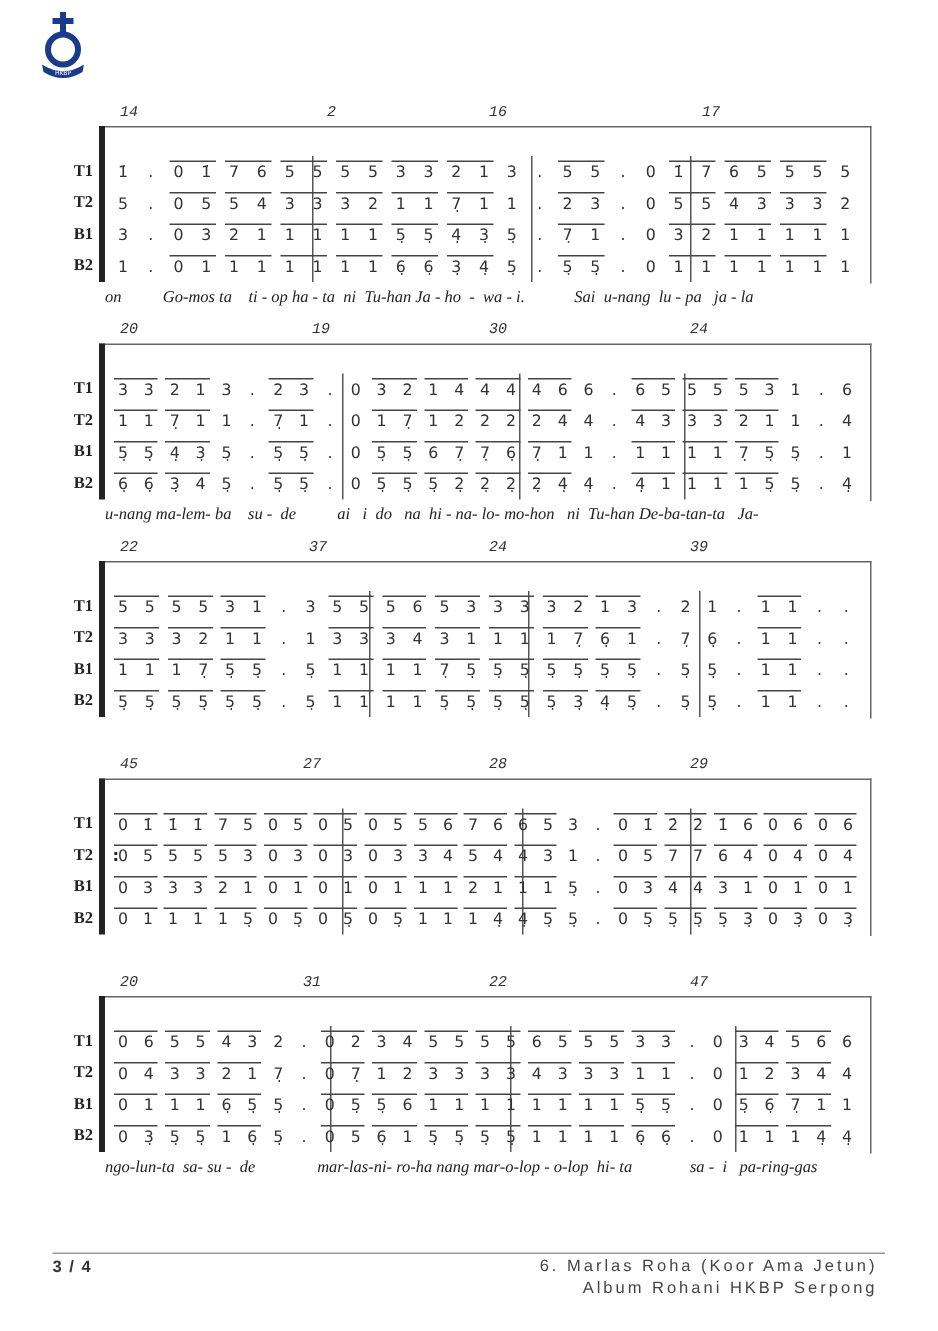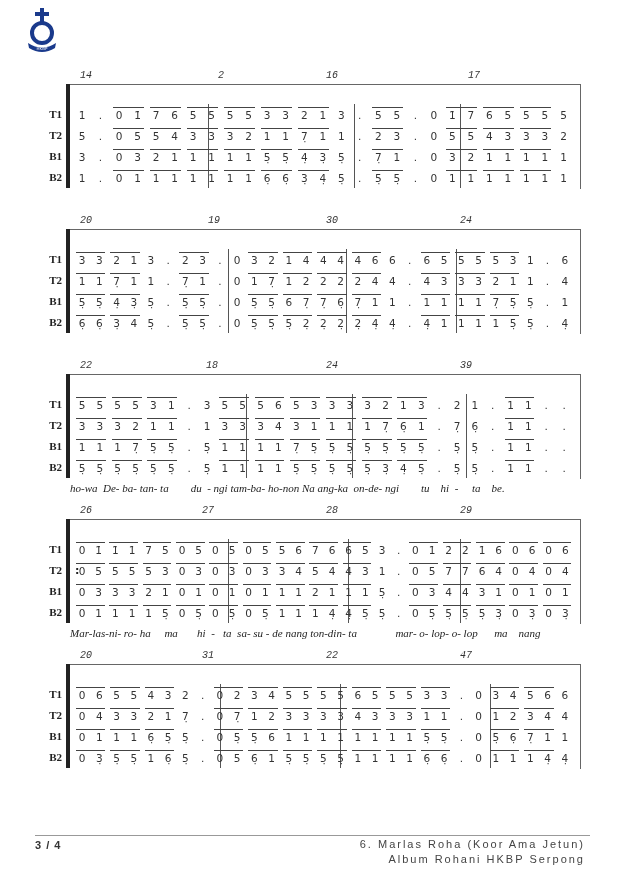--- a/index.html
+++ b/index.html
@@ -198,20 +198,21 @@
         <div class="beam" style="left: 376.37px; top: -1px; width: 30.5185px;"></div>
         <span class="note" style="left: 394.889px;">1</span>
         <span class="note" style="left: 413.407px;">1</span>
         <div class="beam" style="left: 413.407px; top: -1px; width: 30.5185px;"></div>
         <span class="note" style="left: 431.926px;">1</span>
         <span class="note" style="left: 450.444px;">1</span>
         <div class="beam" style="left: 450.444px; top: -1px; width: 30.5185px;"></div>
         <span class="note" style="left: 468.963px;">1</span>
         <span class="note" style="left: 487.481px;">1</span>
       </div>
+      <div class="lyrics" style="top: 122px; white-space: pre;">on          Go-mos ta    ti - op ha - ta  ni  Tu-han Ja - ho  -  wa - i.            Sai  u-nang  lu - pa   ja - la</div>
     </div>
     <div class="system" style="top: 215px;">
       <div class="mnum" style="left: 44px;">20</div>
       <div class="mnum" style="left: 172px;">19</div>
       <div class="mnum" style="left: 290px;">30</div>
       <div class="mnum" style="left: 424px;">24</div>
       <div class="frame"></div>
       <div class="leftbar"></div>
       <div class="barline" style="left: 192px; top: 34px; height: 84px;"></div>
       <div class="barline" style="left: 310px; top: 34px; height: 84px;"></div>
@@ -377,24 +378,25 @@
         <span class="note" style="left: 385.31px;">1</span>
         <div class="beam" style="left: 385.31px; top: -1px; width: 29.2414px;"></div>
         <span class="note" style="left: 402.552px;">1</span>
         <span class="note" style="left: 419.793px;">1</span>
         <div class="beam" style="left: 419.793px; top: -1px; width: 29.2414px;"></div>
         <span class="note" style="left: 437.034px;">5̣</span>
         <span class="note" style="left: 454.276px;">5̣</span>
         <span class="note" style="left: 471.517px;">.</span>
         <span class="note" style="left: 488.759px;">4̣</span>
       </div>
+      <div class="lyrics" style="top: 122px; white-space: pre;">u-nang ma-lem- ba    su -  de          ai   i  do   na  hi - na- lo- mo-hon   ni  Tu-han De-ba-tan-ta   Ja-</div>
     </div>
     <div class="system" style="top: 360px;">
       <div class="mnum" style="left: 44px;">22</div>
-      <div class="mnum" style="left: 170px;">18</div>
+      <div class="mnum" style="left: 170px;">37</div>
       <div class="mnum" style="left: 290px;">24</div>
       <div class="mnum" style="left: 424px;">39</div>
       <div class="frame"></div>
       <div class="leftbar"></div>
       <div class="barline" style="left: 210px; top: 34px; height: 84px;"></div>
       <div class="barline" style="left: 316px; top: 34px; height: 84px;"></div>
       <div class="barline" style="left: 430px; top: 34px; height: 84px;"></div>
       <div class="vlabel" style="top: 38px;">T1</div>
       <div class="row" style="top: 38px; width: 508px;">
         <span class="note" style="left: 6px;">5</span>
@@ -552,24 +554,23 @@
         <span class="note" style="left: 363.143px;">.</span>
         <span class="note" style="left: 381px;">5̣</span>
         <span class="note" style="left: 398.857px;">5̣</span>
         <span class="note" style="left: 416.714px;">.</span>
         <span class="note" style="left: 434.571px;">1</span>
         <div class="beam" style="left: 434.571px; top: -1px; width: 29.8571px;"></div>
         <span class="note" style="left: 452.429px;">1</span>
         <span class="note" style="left: 470.286px;">.</span>
         <span class="note" style="left: 488.143px;">.</span>
       </div>
-      <div class="lyrics" style="top: 122px; white-space: pre;">ho-wa  De- ba- tan- ta        du  - ngi tam-ba- ho-non Na ang-ka  on-de- ngi        tu    hi  -     ta    be.</div>
     </div>
     <div class="system" style="top: 505px;">
-      <div class="mnum" style="left: 44px;">26</div>
+      <div class="mnum" style="left: 44px;">45</div>
       <div class="mnum" style="left: 166px;">27</div>
       <div class="mnum" style="left: 290px;">28</div>
       <div class="mnum" style="left: 424px;">29</div>
       <div class="frame"></div>
       <div class="leftbar"></div>
       <div class="repeat" style="top: 59px;">:</div>
       <div class="barline" style="left: 192px; top: 34px; height: 84px;"></div>
       <div class="barline" style="left: 312px; top: 34px; height: 84px;"></div>
       <div class="barline" style="left: 424px; top: 34px; height: 84px;"></div>
       <div class="vlabel" style="top: 38px;">T1</div>
@@ -753,21 +754,20 @@
         <span class="note" style="left: 406px;">5̣</span>
         <div class="beam" style="left: 406px; top: -1px; width: 28.6667px;"></div>
         <span class="note" style="left: 422.667px;">3̣</span>
         <span class="note" style="left: 439.333px;">0</span>
         <div class="beam" style="left: 439.333px; top: -1px; width: 28.6667px;"></div>
         <span class="note" style="left: 456px;">3̣</span>
         <span class="note" style="left: 472.667px;">0</span>
         <div class="beam" style="left: 472.667px; top: -1px; width: 28.6667px;"></div>
         <span class="note" style="left: 489.333px;">3̣</span>
       </div>
-      <div class="lyrics" style="top: 122px; white-space: pre;">Mar-las-ni- ro- ha     ma       hi  -   ta  sa- su - de nang ton-din- ta              mar- o- lop- o- lop      ma    nang</div>
     </div>
     <div class="system" style="top: 650px;">
       <div class="mnum" style="left: 44px;">20</div>
       <div class="mnum" style="left: 166px;">31</div>
       <div class="mnum" style="left: 290px;">22</div>
       <div class="mnum" style="left: 424px;">47</div>
       <div class="frame"></div>
       <div class="leftbar"></div>
       <div class="barline" style="left: 184px; top: 34px; height: 84px;"></div>
       <div class="barline" style="left: 304px; top: 34px; height: 84px;"></div>
@@ -941,19 +941,20 @@
         <span class="note" style="left: 385.31px;">.</span>
         <span class="note" style="left: 402.552px;">0</span>
         <span class="note" style="left: 419.793px;">1</span>
         <div class="beam" style="left: 419.793px; top: -1px; width: 29.2414px;"></div>
         <span class="note" style="left: 437.034px;">1</span>
         <span class="note" style="left: 454.276px;">1</span>
         <div class="beam" style="left: 454.276px; top: -1px; width: 29.2414px;"></div>
         <span class="note" style="left: 471.517px;">4̣</span>
         <span class="note" style="left: 488.759px;">4̣</span>
       </div>
+      <div class="lyrics" style="top: 122px; white-space: pre;">ngo-lun-ta  sa- su -  de               mar-las-ni- ro-ha nang mar-o-lop - o-lop  hi- ta              sa -  i   pa-ring-gas</div>
     </div>
   </div>
 
 <div class="footer-rule"></div>
 <div class="page-num">3 / 4</div>
 <div class="song-title">6. Marlas Roha (Koor Ama Jetun)</div>
 <div class="album-title">Album Rohani HKBP Serpong</div>
 
 </body></html>

